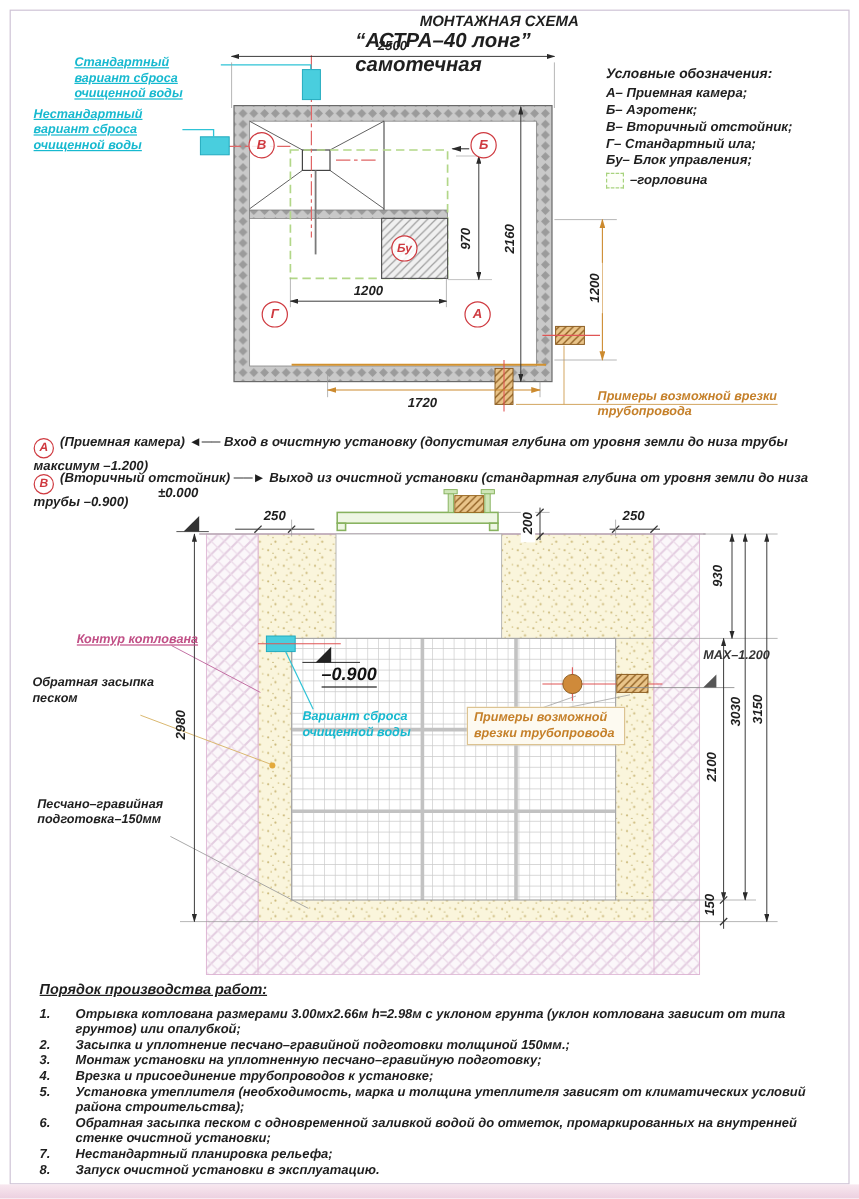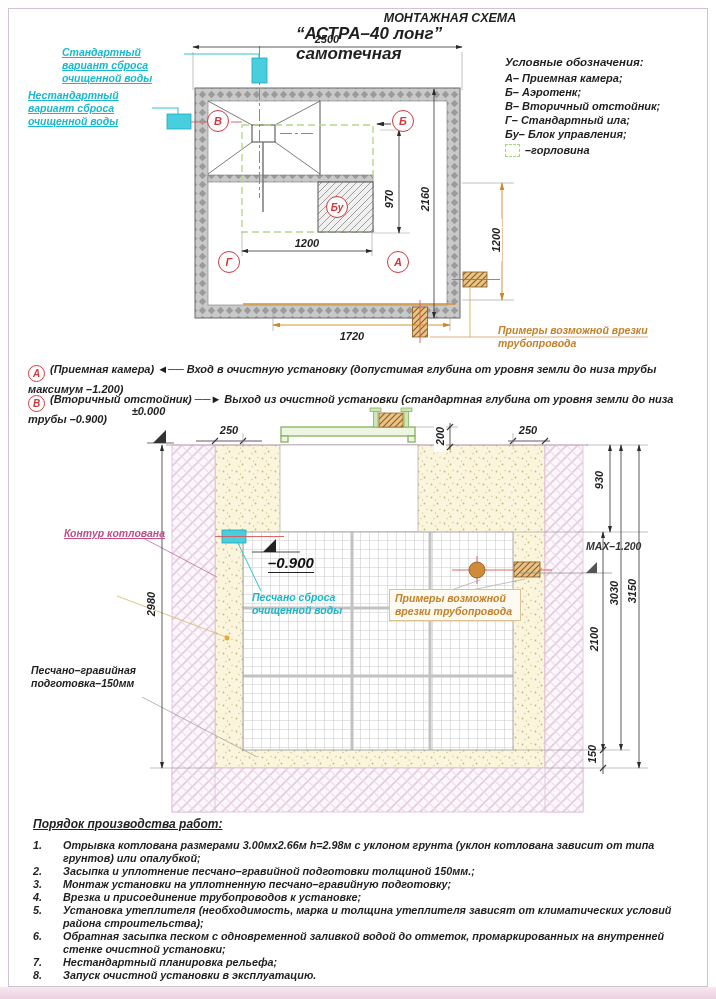--- a/index.html
+++ b/index.html
@@ -245,21 +245,21 @@
       <line x1="600" y1="753" x2="606" y2="747" stroke="#333" stroke-width="1.1"></line>
       <line x1="600" y1="771" x2="606" y2="765" stroke="#333" stroke-width="1.1"></line>
       <line x1="621" y1="445" x2="621" y2="750" stroke="#333" stroke-width="0.8" marker-start="url(#ab)" marker-end="url(#ab)"></line>
       <line x1="639" y1="445" x2="639" y2="768" stroke="#333" stroke-width="0.8" marker-start="url(#ab)" marker-end="url(#ab)"></line>
     </g>
   </svg>
 
   <div class="frame"></div>
   <div class="botstrip"></div>
 
-  <div class="t title1" style="left:350px;top:11px;width:200px;text-align:center;">МОНТАЖНАЯ СХЕМА</div>
+  <div class="t title1" style="left:316px;top:11px;width:200px;text-align:center;">МОНТАЖНАЯ СХЕМА</div>
   <div class="t title2" style="left:296px;top:24px;width:200px;">“АСТРА–40 лонг” самотечная</div>
 
   <div class="legend">
     <div class="lg-head">Условные обозначения:</div>
     <div class="lg-item">А– Приемная камера;</div>
     <div class="lg-item">Б– Аэротенк;</div>
     <div class="lg-item">В– Вторичный отстойник;</div>
     <div class="lg-item">Г– Стандартный ила;</div>
     <div class="lg-item">Бу– Блок управления;</div>
     <div class="lg-gorl">
@@ -290,22 +290,23 @@
   </div>
   <div class="note" style="top:392px;">
     <span class="ncircle">В</span><span>(Вторичный отстойник) ──► Выход из очистной установки (стандартная глубина от уровня земли до низа трубы –0.900)</span>
   </div>
 
   <div class="t dim" style="left:126px;top:405px;width:45px;">±0.000</div>
   <div class="t level" style="left:268px;top:554px;">–0.900</div>
   <div class="t" style="left:586px;top:540px;width:66px;font-size:10.5px;color:#333;">MAX–1.200</div>
 
   <div class="t lbl magenta ul" style="left:32px;top:527px;width:118px;margin-left:32px;">Контур котлована</div>
+  <div class="t lbl" style="left:27px;top:563px;width:112px;">Обратная засыпка песком</div>
   <div class="t lbl" style="left:31px;top:664px;width:128px;">Песчано–гравийная подготовка–150мм</div>
-  <div class="t lbl cyan" style="left:252px;top:591px;width:96px;">Песчано сброса очищенной воды</div>
+  <div class="t lbl cyan" style="left:252px;top:591px;width:96px;">Вариант сброса очищенной воды</div>
   <div class="t secbox orange" style="left:389px;top:589px;width:120px;">Примеры возможной врезки трубопровода</div>
 
   <div class="t dim" style="left:212px;top:424px;width:34px;">250</div>
   <div class="t dim rot bgw" style="left:424px;top:430px;width:30px;">200</div>
   <div class="t dim" style="left:511px;top:424px;width:34px;">250</div>
   <div class="t dim rot" style="left:579px;top:474px;width:40px;">930</div>
   <div class="t dim rot" style="left:131px;top:598px;width:40px;">2980</div>
   <div class="t dim rot" style="left:574px;top:633px;width:40px;">2100</div>
   <div class="t dim rot" style="left:577px;top:748px;width:30px;">150</div>
   <div class="t dim rot" style="left:594px;top:587px;width:40px;">3030</div>

